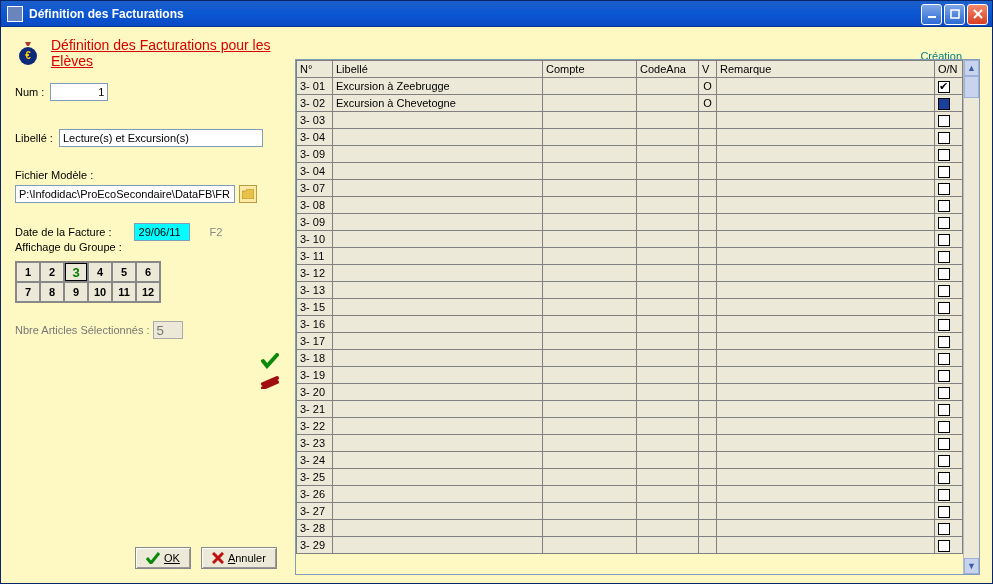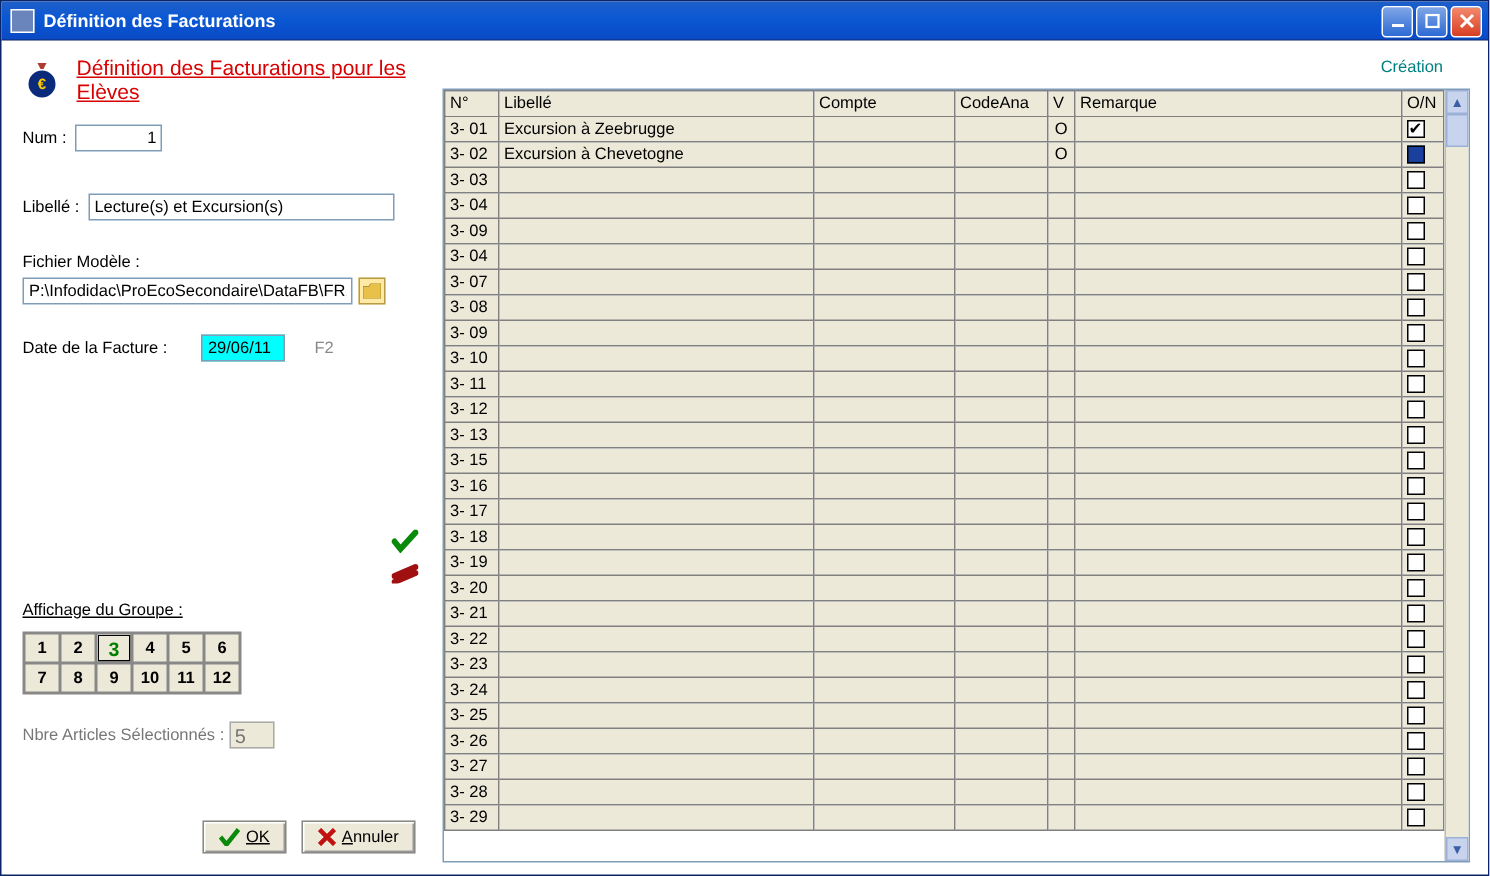--- a/index.html
+++ b/index.html
@@ -5,21 +5,21 @@
   * { box-sizing: border-box; }
   body {
     margin: 0;
     font-family: Tahoma, Verdana, sans-serif;
     font-size: 11px;
     background: #ece9d8;
   }
   .window {
     width: 993px;
     height: 584px;
-    background: #ffffff;
+    background: #fef9c3;
     border: 1px solid #0a246a;
     display: flex;
     flex-direction: column;
   }
   .titlebar {
     height: 26px;
     background: linear-gradient(to bottom, #1e5fc9 0%, #0a57d4 45%, #0a4ac5 95%, #0a246a 100%);
     color: #fff;
     display: flex;
     align-items: center;
@@ -78,21 +78,21 @@
   }
   .page-title {
     color: #d80000;
     font-weight: normal;
     font-size: 14px;
     text-decoration: underline;
   }
   .creation-label {
     position: absolute;
     right: 30px;
-    top: 12px;
+    top: 23px;
     color: #008080;
     font-size: 11px;
   }
   .form-row {
     display: flex;
     align-items: center;
     margin-top: 8px;
     font-size: 11px;
     color: #000;
   }
@@ -130,23 +130,21 @@
     position: absolute;
     right: -2px;
     top: 316px;
     display: flex;
     flex-direction: column;
     gap: 6px;
     align-items: center;
   }
   .greencheck svg, .redslash svg { display:block; }
   .aff-groupe-label {
-    margin-top: 160px;
     color: #000;
-    text-decoration: underline;
   }
   .group-grid {
     margin-top: 8px;
     display: grid;
     grid-template-columns: repeat(6, 24px);
     grid-auto-rows: 20px;
     gap: 0;
     width: max-content;
     border: 1px solid #888;
   }

